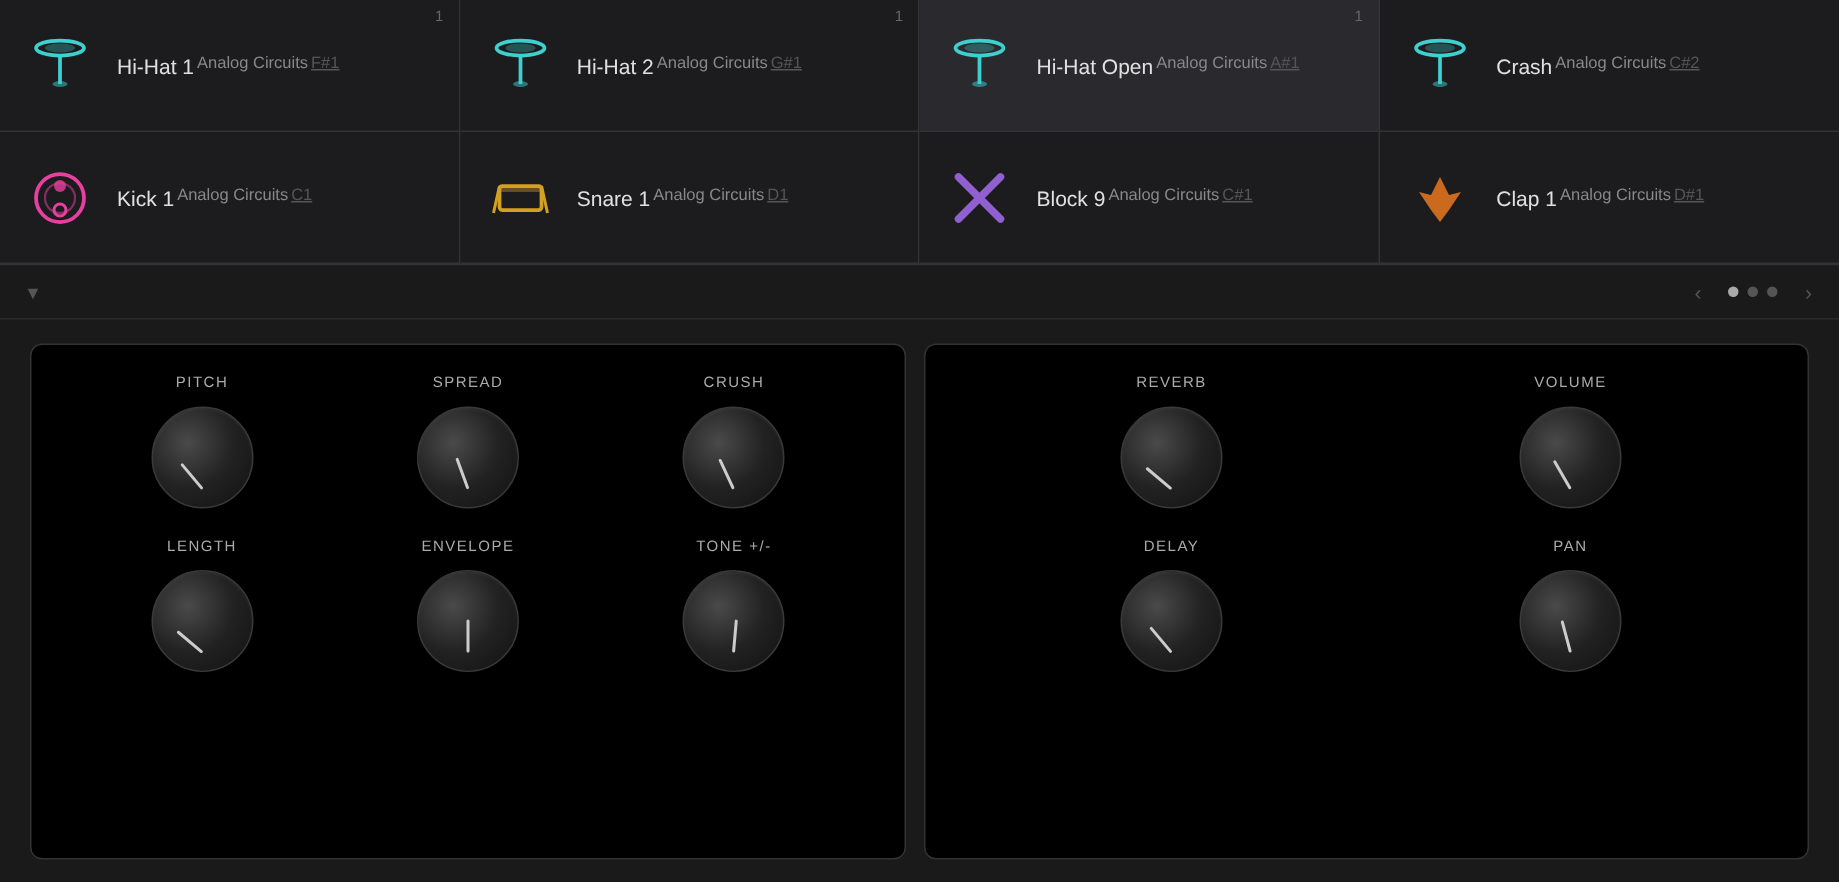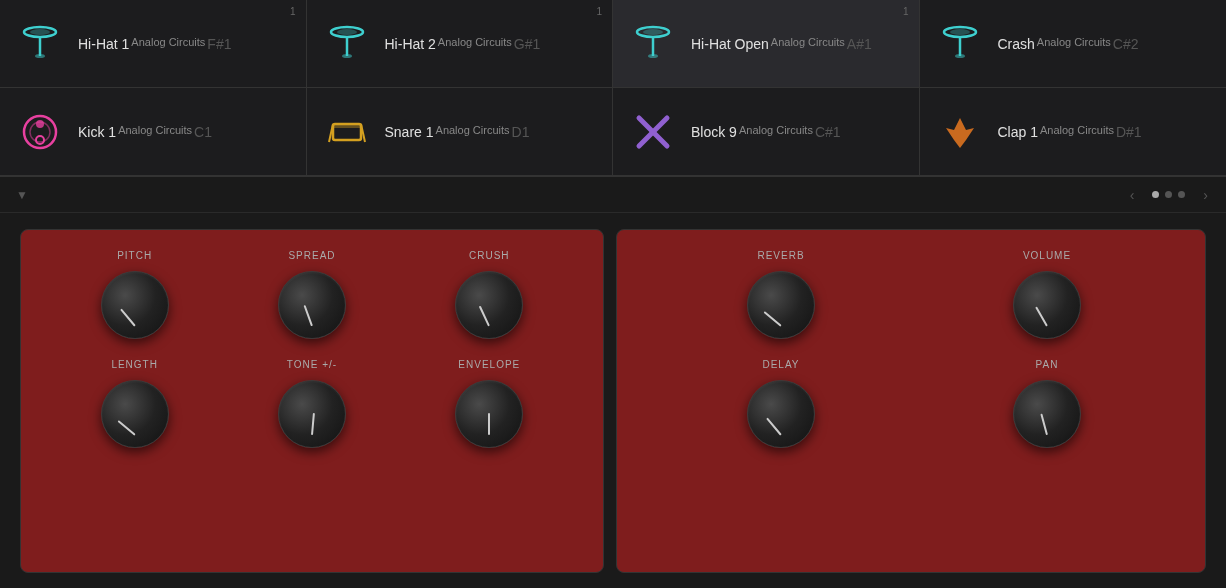--- a/index.html
+++ b/index.html
@@ -58,22 +58,23 @@
       font-size: 14px;
       font-weight: 500;
       color: #e0e0e0;
       white-space: nowrap;
     }
     .pad-preset {
       font-size: 11px;
       color: #888;
     }
     .pad-note {
-      font-size: 14px;
+      font-size: 11px;
       color: #555;
+      text-decoration: underline;
     }
 
     
     .nav-bar {
       height: 36px;
       background: #1a1a1a;
       display: flex;
       align-items: center;
       justify-content: space-between;
       padding: 0 12px;
@@ -144,21 +145,21 @@
     
     .controls-area {
       display: flex;
       gap: 0;
       padding: 16px 20px;
       height: calc(588px - 176px - 36px);
     }
 
     .controls-panel {
       flex: 1;
-      background: #7f1d1d;
+      background: #000000;
       border: 1px solid #333;
       border-radius: 8px;
       padding: 20px 30px;
       display: flex;
       flex-direction: column;
       gap: 20px;
     }
 
     .controls-panel + .controls-panel {
       margin-left: 12px;
@@ -384,27 +385,27 @@
       <span class="knob-label">CRUSH</span>
       <div class="knob crush"></div>
     </div>
       </div>
     <div class="knobs-row" id="left-row2">
         <div class="knob-container">
       <span class="knob-label">LENGTH</span>
       <div class="knob length"></div>
     </div>
         <div class="knob-container">
+      <span class="knob-label">ENVELOPE</span>
+      <div class="knob envelope"></div>
+    </div>
+        <div class="knob-container">
       <span class="knob-label">TONE +/-</span>
       <div class="knob tone"></div>
     </div>
-        <div class="knob-container">
-      <span class="knob-label">ENVELOPE</span>
-      <div class="knob envelope"></div>
-    </div>
       </div>
   </div>
   <div class="controls-panel">
     <div class="knobs-row" id="right-row1">
         <div class="knob-container">
       <span class="knob-label">REVERB</span>
       <div class="knob reverb"></div>
     </div>
         <div class="knob-container">
       <span class="knob-label">VOLUME</span>

